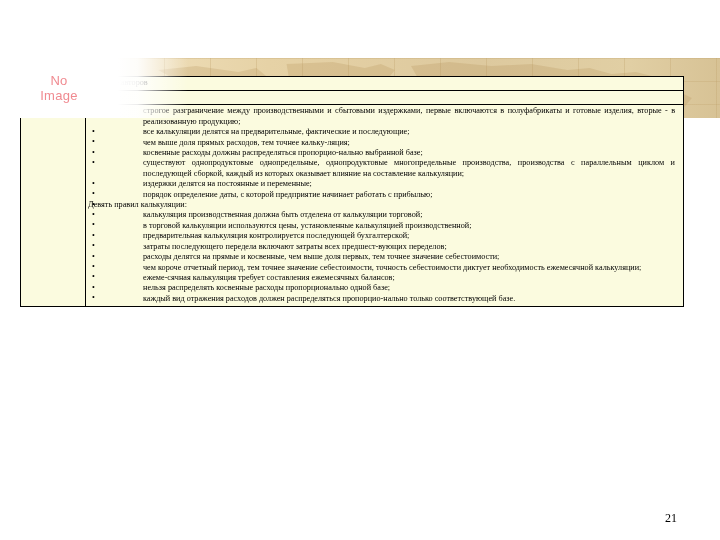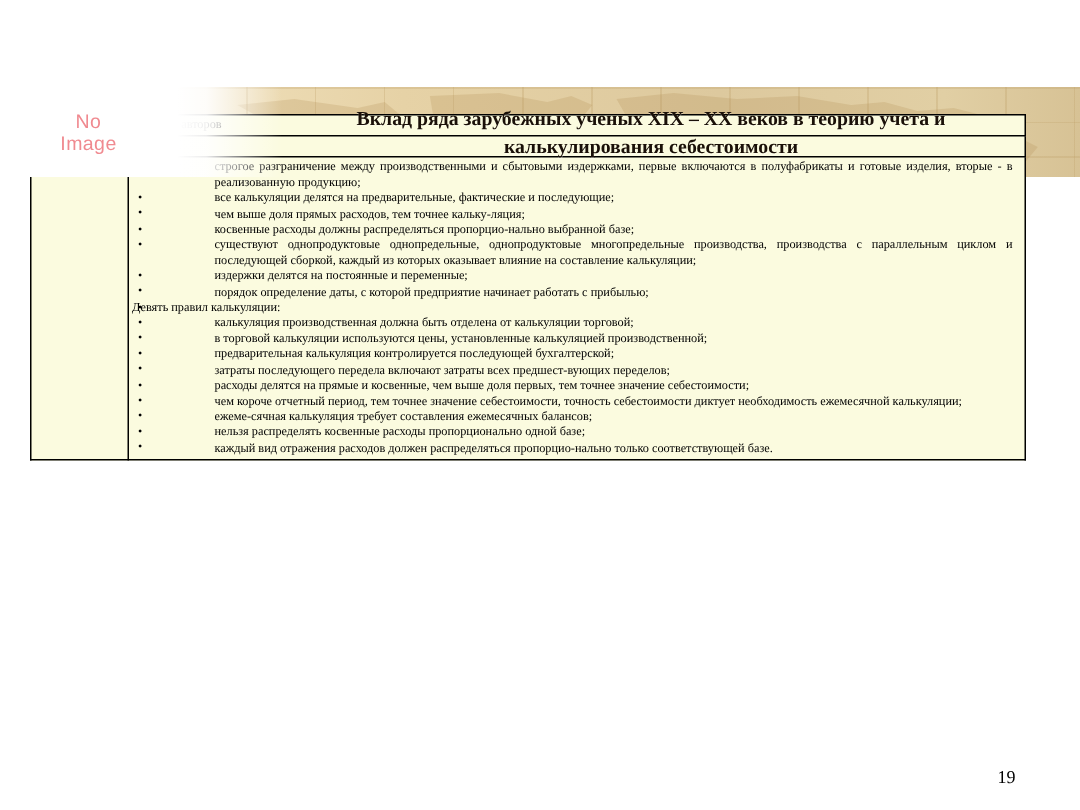--- a/index.html
+++ b/index.html
@@ -206,21 +206,20 @@
         <path d="M86,38 L104,36 L116,44 L112,56 L98,58 L88,50 Z"></path>
         <path d="M168,6 L214,4 L246,10 L262,6 L276,12 L268,22 L240,26 L210,22 L186,26 L170,18 Z"></path>
         <path d="M226,30 L252,28 L262,36 L256,50 L240,56 L230,46 Z"></path>
         <path d="M292,8 L330,4 L372,8 L412,6 L448,12 L470,10 L492,16 L516,14 L540,20 L520,30 L492,28 L466,34 L440,30 L412,34 L388,28 L356,32 L326,26 L300,22 Z"></path>
         <path d="M330,36 L360,34 L376,42 L368,52 L344,54 L330,46 Z"></path>
         <path d="M452,40 L486,38 L504,46 L494,56 L466,56 L452,48 Z"></path>
         <path d="M524,34 L556,32 L572,40 L562,52 L536,52 L524,44 Z"></path>
       </g>
     </svg>
     <div class="banner-fade"></div>
-    <div class="banner-title">Вклад ряда зарубежных ученых XIX – XX веков в теорию учета и калькулирования себестоимости</div>
   </div>
 </div>
 
 <div class="tbl-wrap">
   <table class="main">
     <colgroup>
         <col class="c1">
         <col class="c2">
       </colgroup>
     <tbody id="tbody">
@@ -253,13 +252,13 @@
               <li class="">ежеме-сячная калькуляция требует составления ежемесячных балансов;</li>
               <li class="">нельзя распределять косвенные расходы пропорционально одной базе;</li>
               <li class="">каждый вид отражения расходов должен распределяться пропорцио-нально только  соответствующей базе.</li>
             </ul>
           </td>
         </tr>
       </tbody>
   </table>
 </div>
 
-<div class="page-num">19</div>
+<div class="page-num">21</div>
 
 </body></html>

